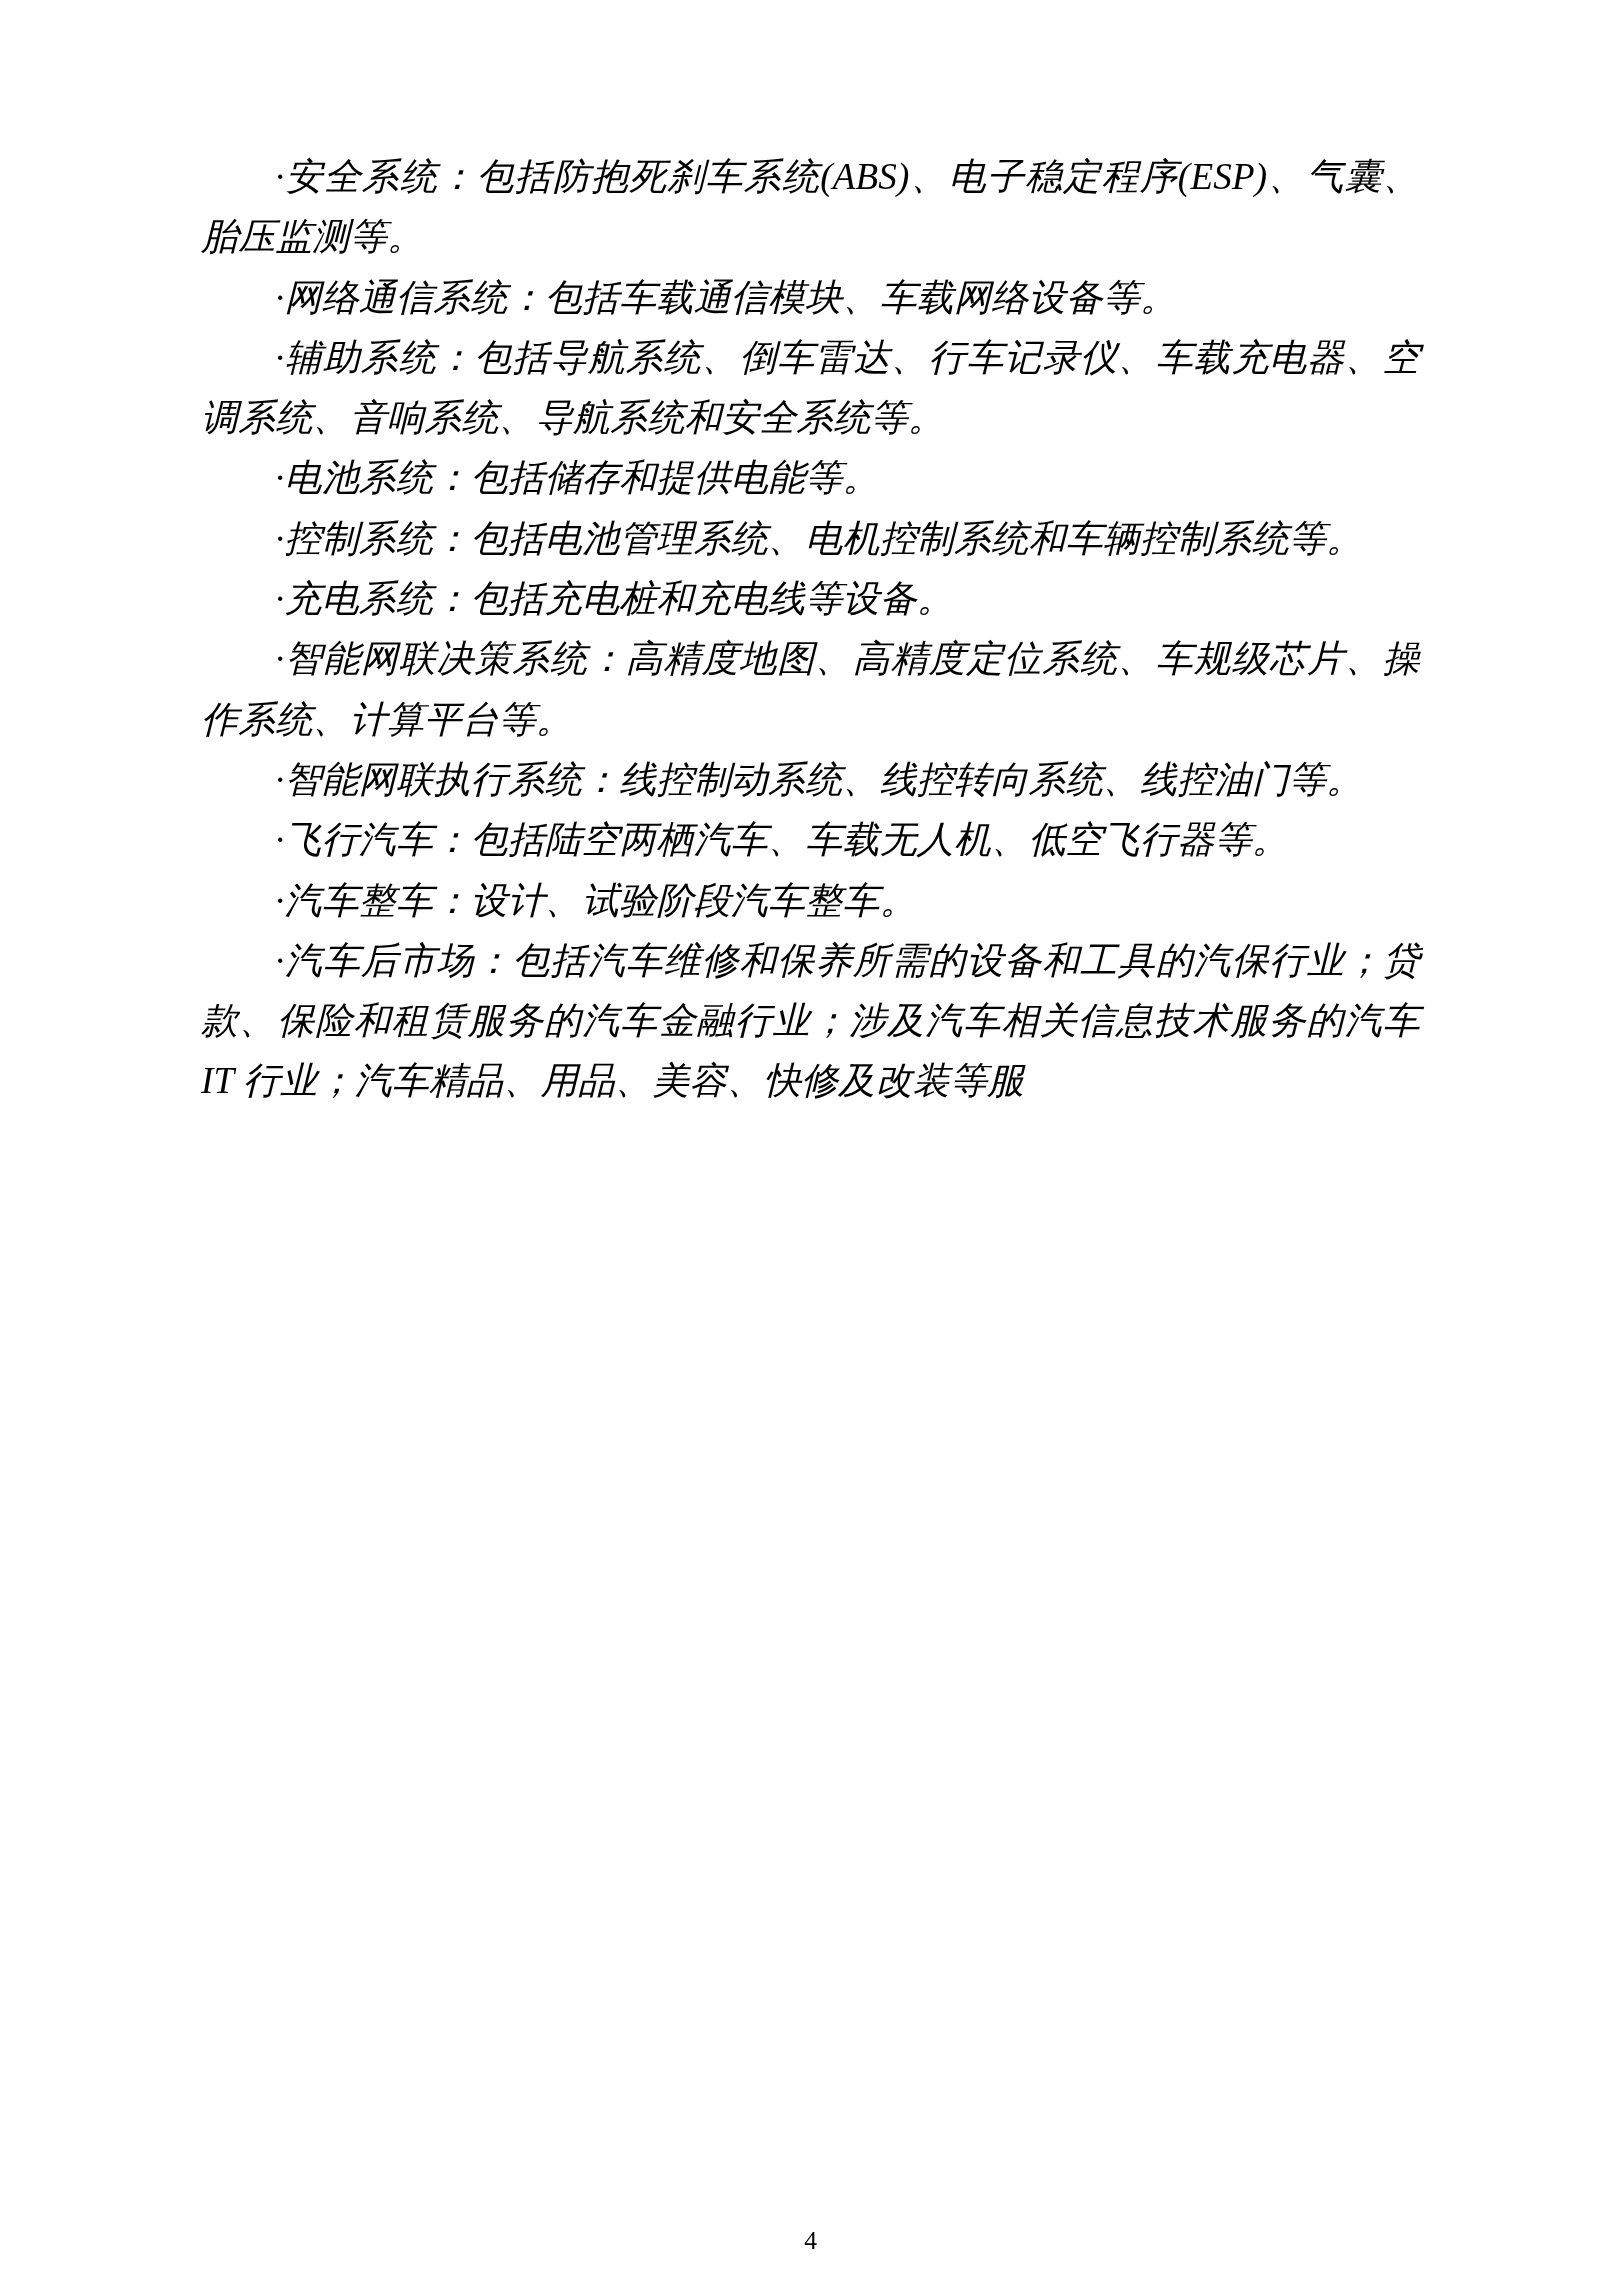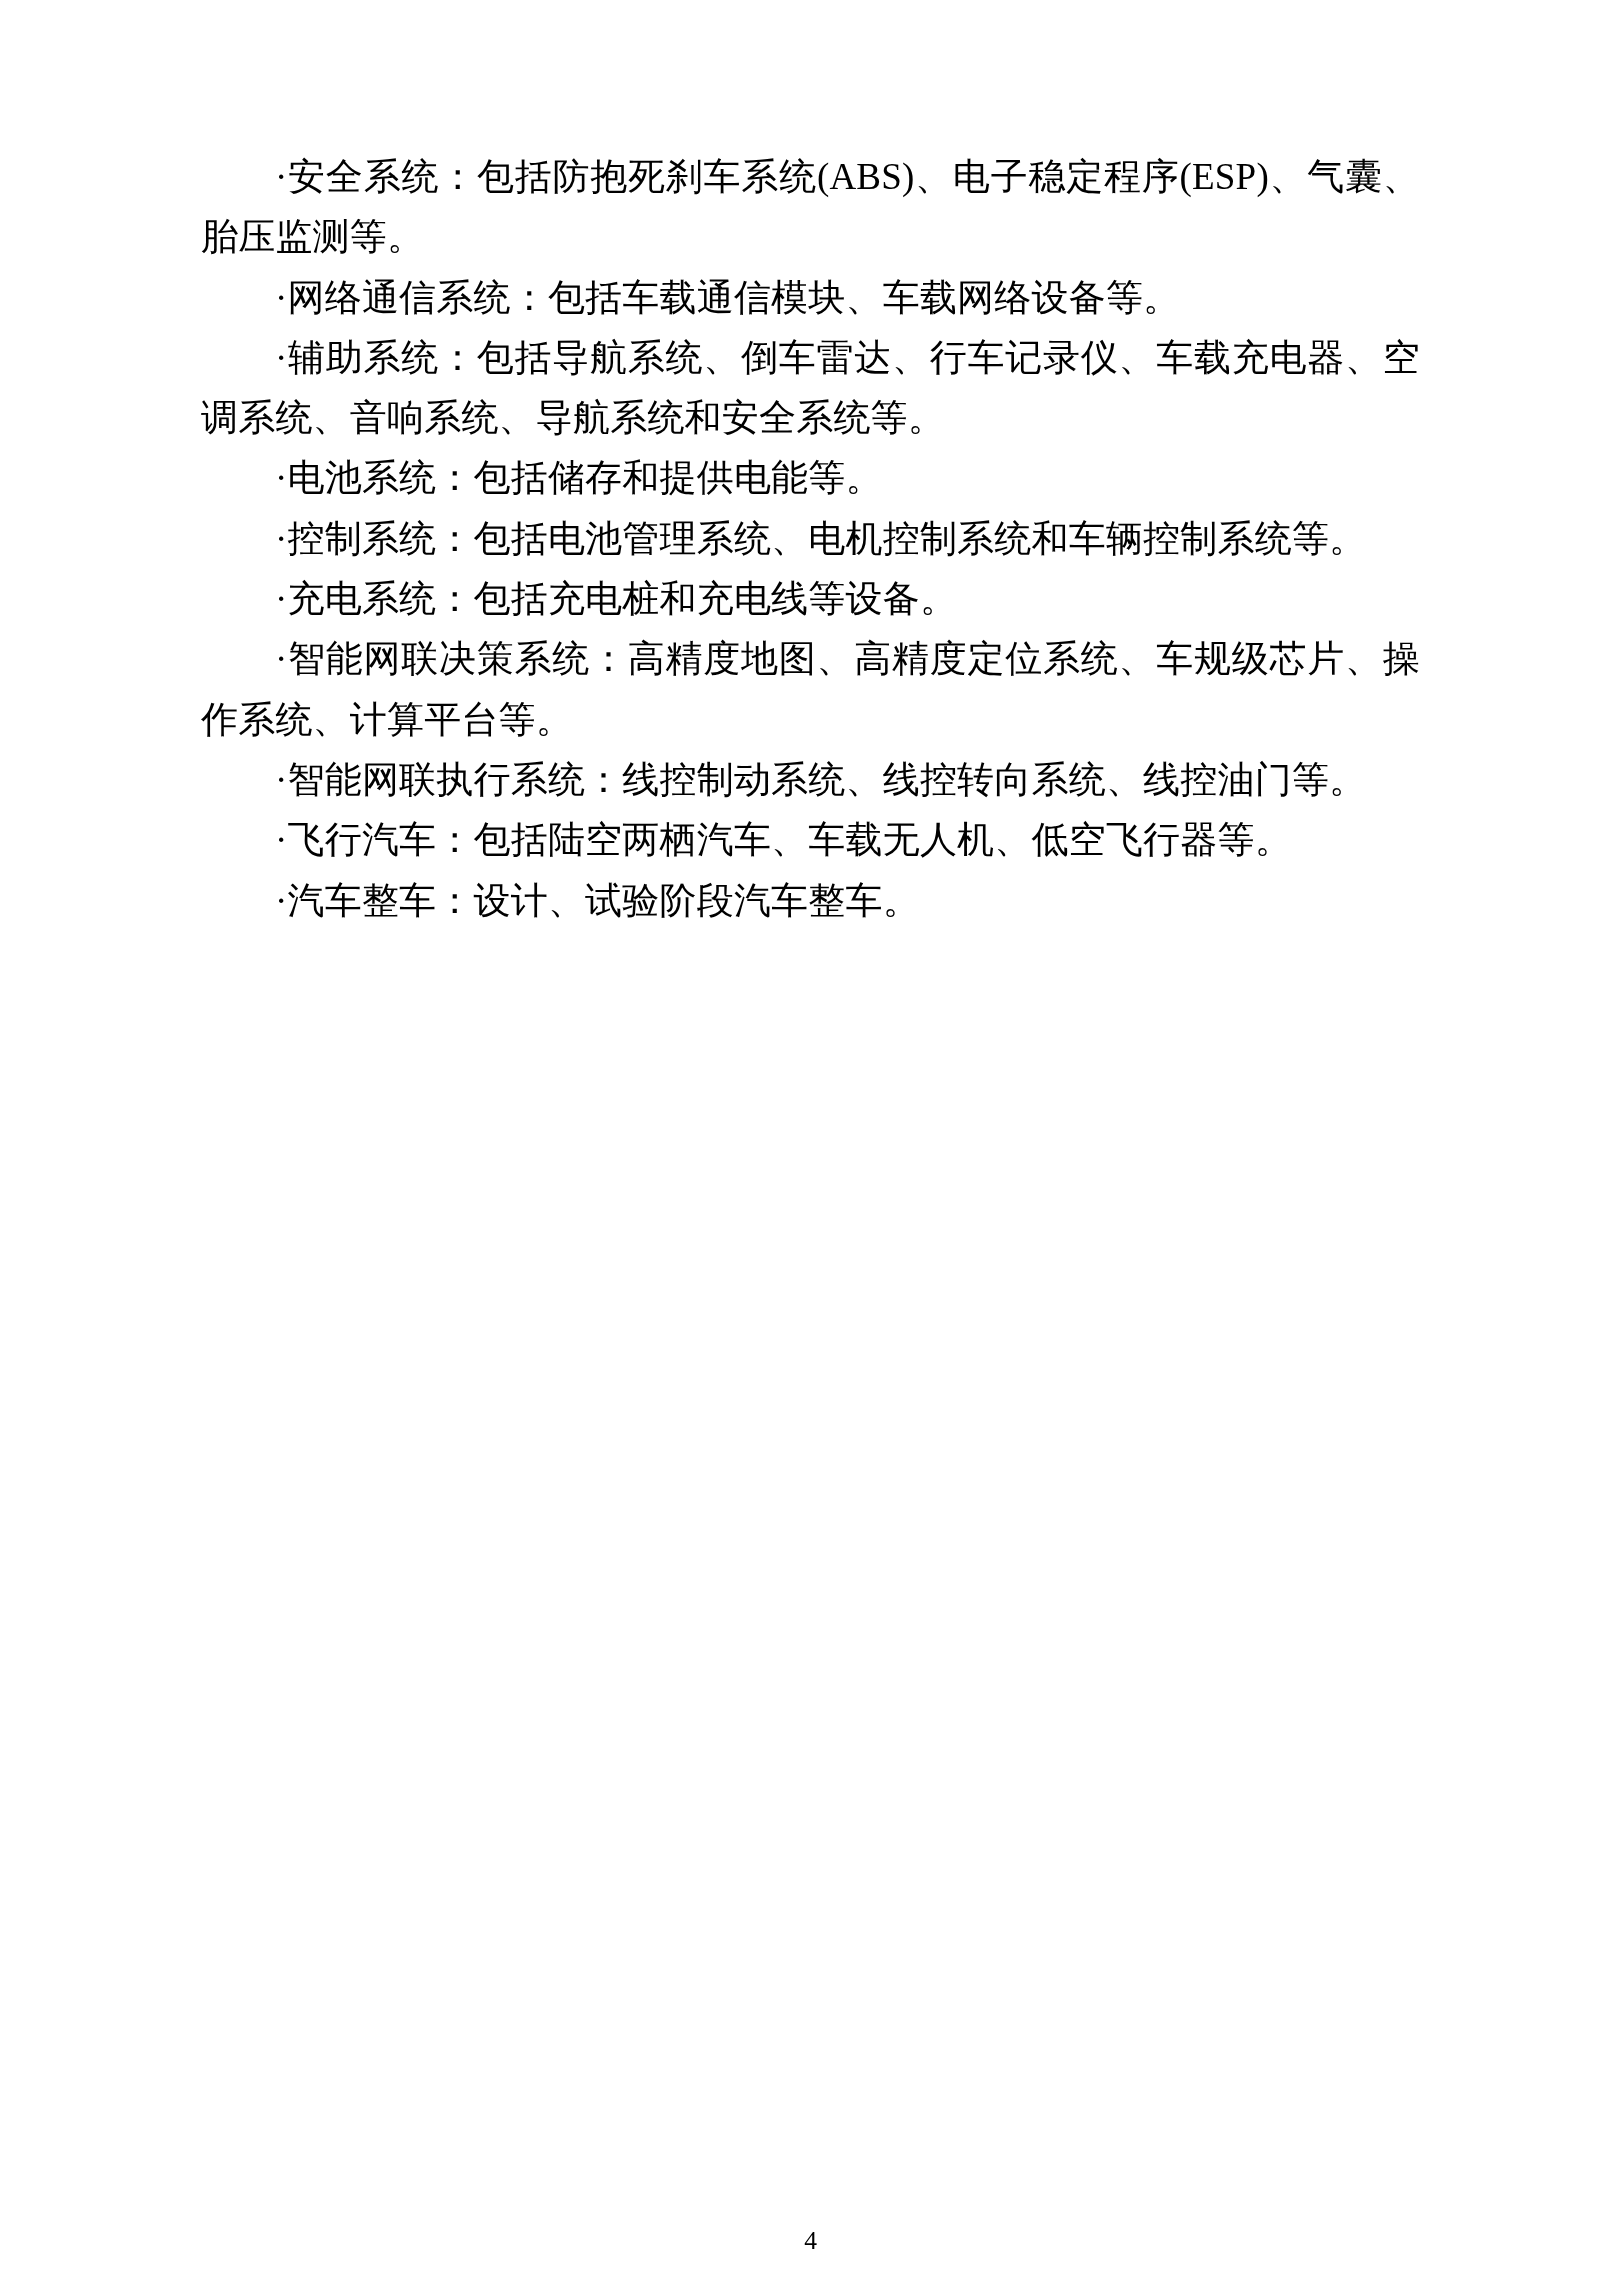--- a/index.html
+++ b/index.html
@@ -32,20 +32,21 @@
     letter-spacing: 0.2px;
   }
   .para {
     margin: 0;
     text-indent: 74px;
     font-size: 37px;
     line-height: 1.63;
     text-align: justify;
     text-justify: inter-ideograph;
     white-space: normal;
+    font-style: italic;
   }
   .bullet-para {
     margin: 0 0 0 0;
   }
   .page-number {
     position: absolute;
     left: 0;
     right: 0;
     bottom: 37px;
     text-align: center;
@@ -62,16 +63,17 @@
     <p class="para bullet-para">·安全系统：包括防抱死刹车系统(ABS)、电子稳定程序(ESP)、气囊、胎压监测等。</p>
     <p class="para bullet-para">·网络通信系统：包括车载通信模块、车载网络设备等。</p>
     <p class="para bullet-para">·辅助系统：包括导航系统、倒车雷达、行车记录仪、车载充电器、空调系统、音响系统、导航系统和安全系统等。</p>
     <p class="para bullet-para">·电池系统：包括储存和提供电能等。</p>
     <p class="para bullet-para">·控制系统：包括电池管理系统、电机控制系统和车辆控制系统等。</p>
     <p class="para bullet-para">·充电系统：包括充电桩和充电线等设备。</p>
     <p class="para bullet-para">·智能网联决策系统：高精度地图、高精度定位系统、车规级芯片、操作系统、计算平台等。</p>
     <p class="para bullet-para">·智能网联执行系统：线控制动系统、线控转向系统、线控油门等。</p>
     <p class="para bullet-para">·飞行汽车：包括陆空两栖汽车、车载无人机、低空飞行器等。</p>
     <p class="para bullet-para">·汽车整车：设计、试验阶段汽车整车。</p>
+    <p class="para bullet-para">·汽车后市场：包括汽车维修和保养所需的设备和工具的汽保行业；贷款、保险和租赁服务的汽车金融行业；涉及汽车相关信息技术服务的汽车 IT 行业；汽车精品、用品、美容、快修及改装等服</p>
   </div>
   <div class="page-number">4</div>
 </div>
 
 
 </body></html>

